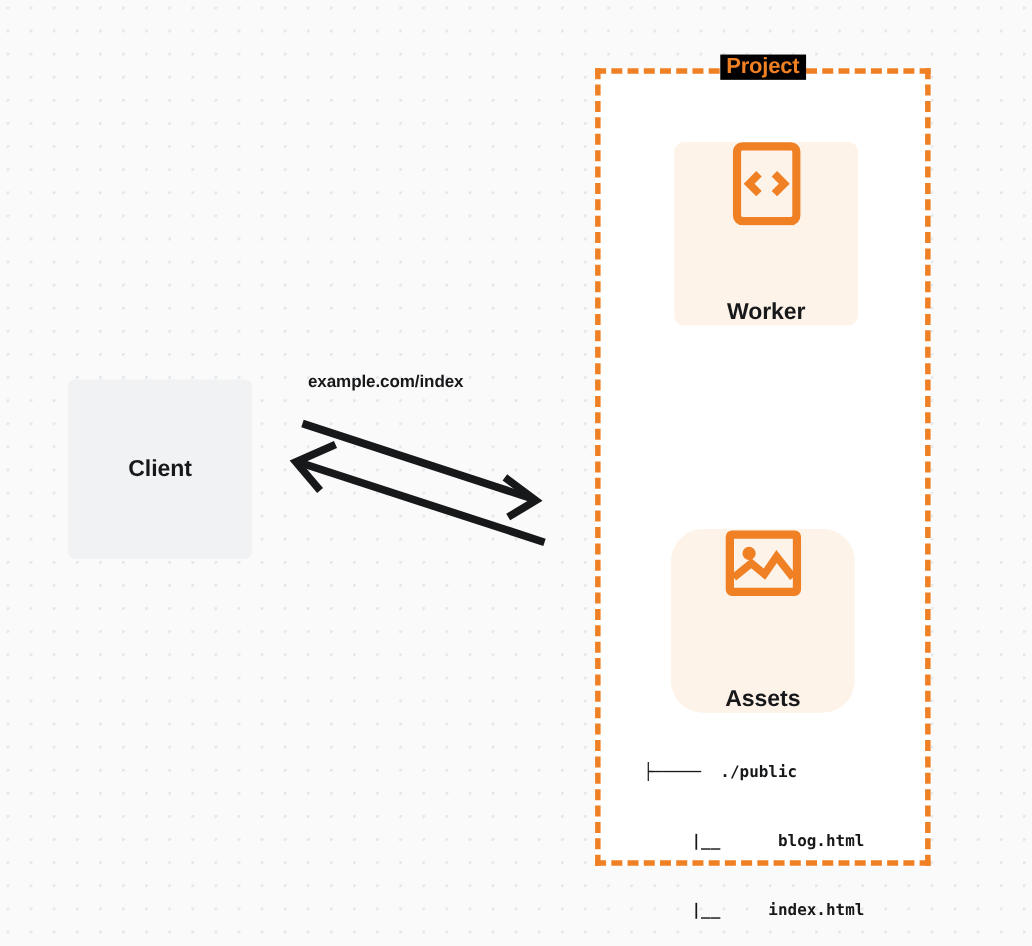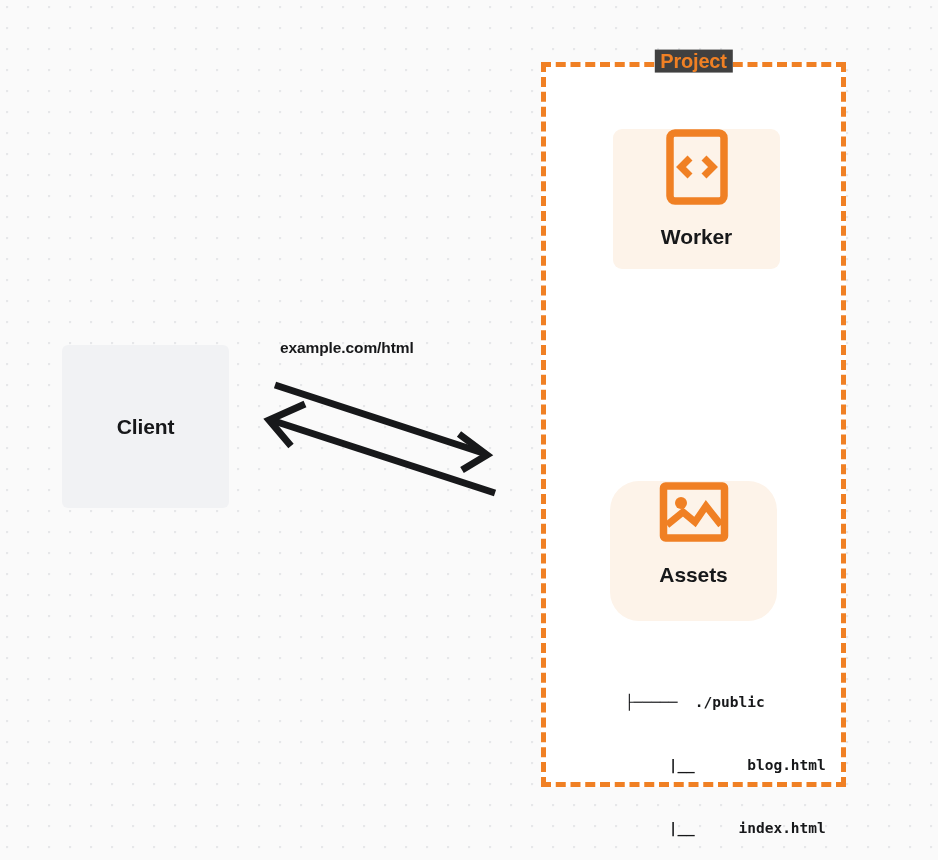--- a/index.html
+++ b/index.html
@@ -84,40 +84,40 @@
     width: 100%;
     height: 100%;
     box-sizing: border-box;
     border: 5px dashed #f08024;
   }
   #project-title {
     position: absolute;
     left: 50%;
     top: 0;
     transform: translate(-50%, -54%);
-    background: #404040;
+    background: #000000;
     padding: 0 6px;
     font-size: 20px;
     font-weight: bold;
     color: #f08024;
     letter-spacing: -0.2px;
     white-space: nowrap;
   }
 
   
   .service-card {
     position: absolute;
     width: 167px;
-    height: 140px;
+    height: 167px;
     background: #fdf3e9;
     border-radius: 9px;
     display: flex;
     flex-direction: column;
     align-items: center;
-    justify-content: flex-start;
+    justify-content: space-between;
   }
   #worker-card { left: 613px; top: 129px; }
   #assets-card { left: 610px; top: 481px; border-radius: 29px; }
 
   .service-card .card-icon {
     display: block;
     margin-bottom: 16px;
   }
   .service-card .card-label {
     font-size: 21px;
@@ -133,33 +133,32 @@
     top: 650px;
     font-family: "DejaVu Sans Mono", "Liberation Mono", monospace;
     font-size: 14.5px;
     font-weight: bold;
     line-height: 21px;
     color: #17181a;
     white-space: pre;
   }
   #file-tree .tree-line {
     display: block;
-    margin-left: 40px;
   }
 </style>
 </head>
 <body>
 
 <div id="canvas">
 
   <div id="client-node">
     <span class="node-label">Client</span>
   </div>
 
-  <div id="request-label">example.com/html</div>
+  <div id="request-label">example.com/index</div>
 
   <svg id="arrows-layer" viewBox="0 0 938 860" width="938" height="860" xmlns="http://www.w3.org/2000/svg">
 
     <g>
       <line x1="275" y1="385" x2="483" y2="453" stroke="#17181a" stroke-width="7" stroke-linecap="butt"></line>
       <polyline points="459,434 487,455 462,470" fill="none" stroke="#17181a" stroke-width="7" stroke-linecap="butt" stroke-linejoin="miter"></polyline>
     </g>
 
     <g>
       <line x1="495" y1="493" x2="274" y2="421" stroke="#17181a" stroke-width="7" stroke-linecap="butt"></line>

